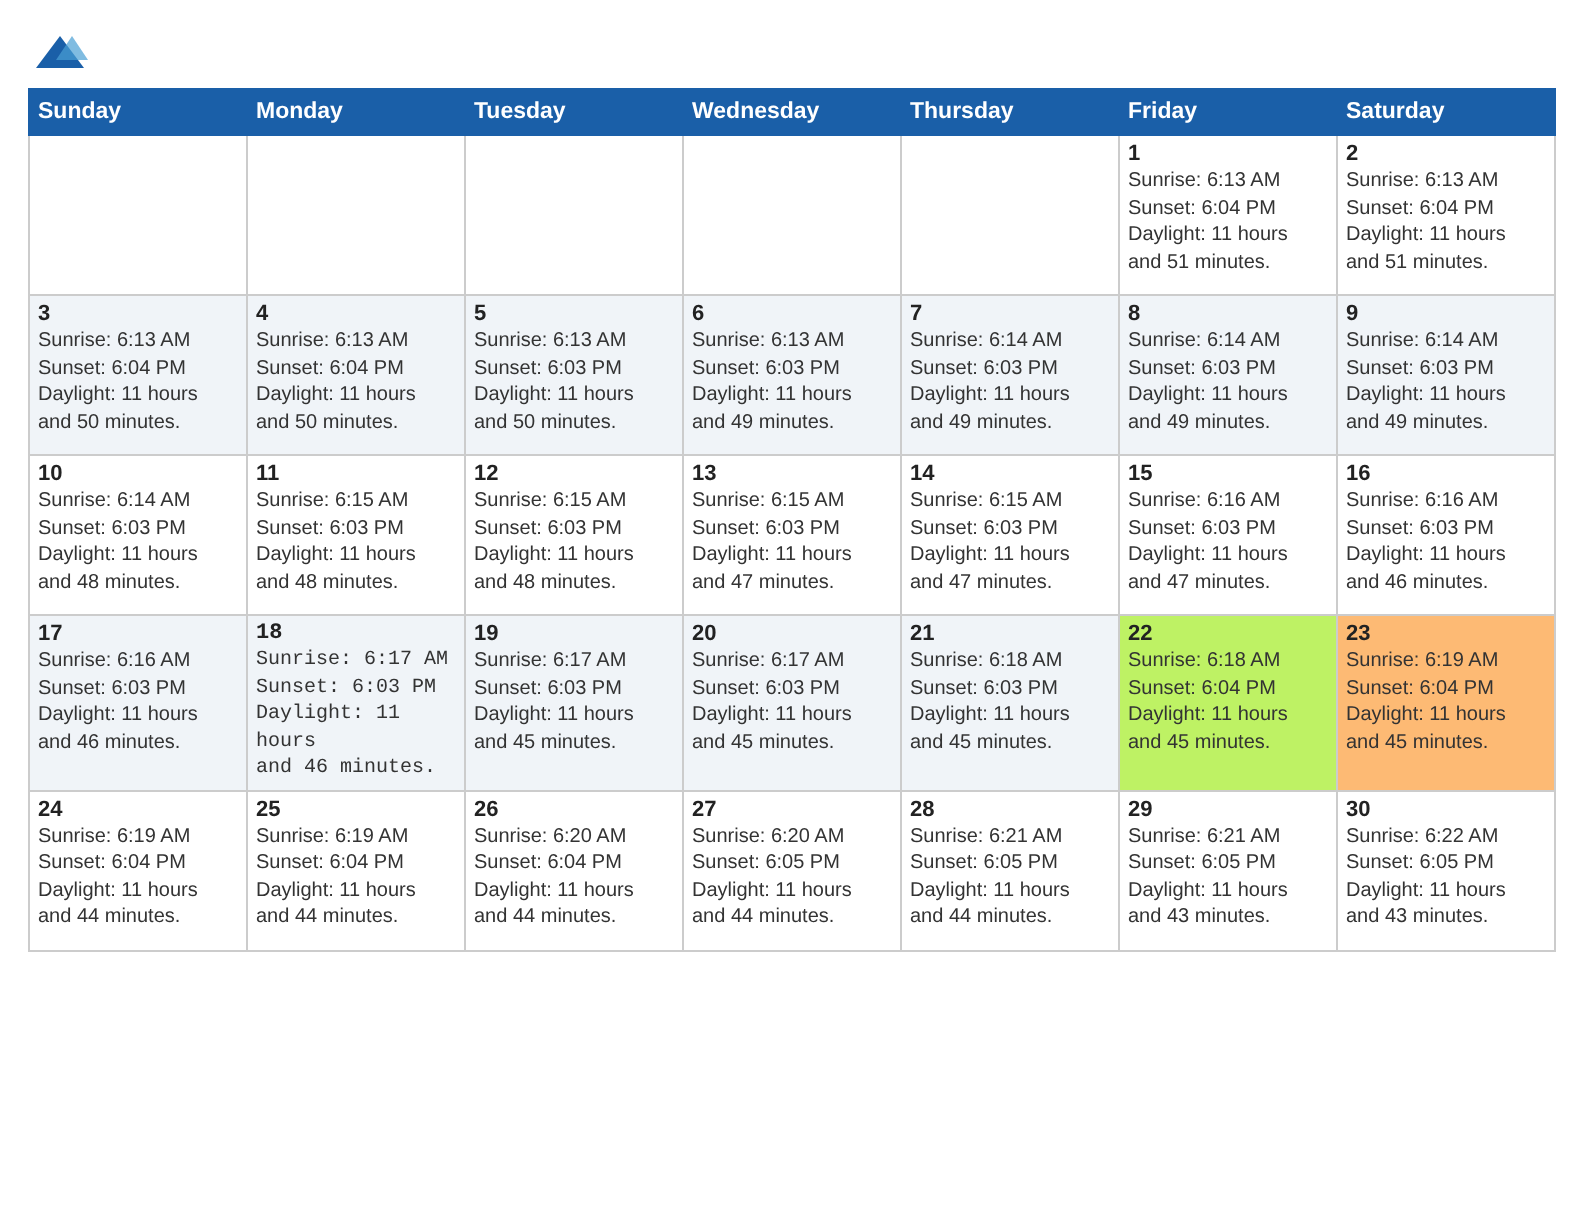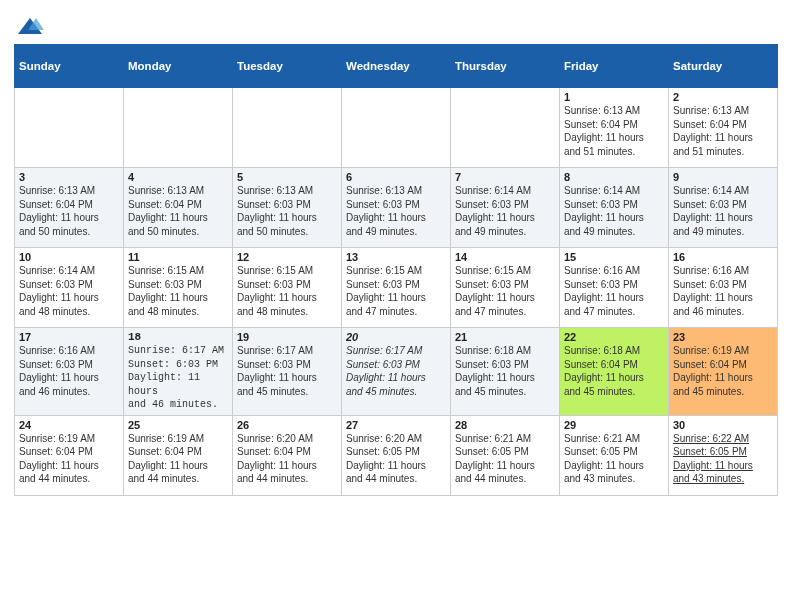--- a/index.html
+++ b/index.html
@@ -57,21 +57,21 @@
     .calendar-table {
       width: 100%;
       border-collapse: collapse;
       table-layout: fixed;
     }
     .calendar-table th {
       background: #1a5fa8;
       color: #fff;
       font-size: 11.5px;
       font-weight: bold;
-      padding: 15px 4px;
+      padding: 5px 4px;
       text-align: left;
       border: 1px solid #1a5fa8;
     }
     .calendar-table td {
       vertical-align: top;
       border: 1px solid #ccc;
       padding: 3px 4px;
       font-size: 9px;
       color: #333;
       height: 80px;
@@ -270,21 +270,21 @@
 Daylight: 11 hours
 and 46 minutes.</div>
           </td>
           <td style="background: rgb(240, 244, 248);">
             <span class="day-number">19</span>
             <div class="day-info" style="white-space: pre-line;">Sunrise: 6:17 AM
 Sunset: 6:03 PM
 Daylight: 11 hours
 and 45 minutes.</div>
           </td>
-          <td style="background: rgb(240, 244, 248); font-style: italic;">
+          <td style="background: rgb(240, 244, 248);">
             <span class="day-number">20</span>
             <div class="day-info" style="white-space: pre-line;">Sunrise: 6:17 AM
 Sunset: 6:03 PM
 Daylight: 11 hours
 and 45 minutes.</div>
           </td>
           <td style="background: rgb(240, 244, 248);">
             <span class="day-number">21</span>
             <div class="day-info" style="white-space: pre-line;">Sunrise: 6:18 AM
 Sunset: 6:03 PM
@@ -344,21 +344,21 @@
           </td>
           <td>
             <span class="day-number">29</span>
             <div class="day-info" style="white-space: pre-line;">Sunrise: 6:21 AM
 Sunset: 6:05 PM
 Daylight: 11 hours
 and 43 minutes.</div>
           </td>
           <td>
             <span class="day-number">30</span>
-            <div class="day-info" style="white-space: pre-line; text-decoration: underline;">Sunrise: 6:22 AM
+            <div class="day-info" style="white-space: pre-line;">Sunrise: 6:22 AM
 Sunset: 6:05 PM
 Daylight: 11 hours
 and 43 minutes.</div>
           </td>
         </tr>
       </tbody>
   </table>
 </div>
 
 </body></html>

